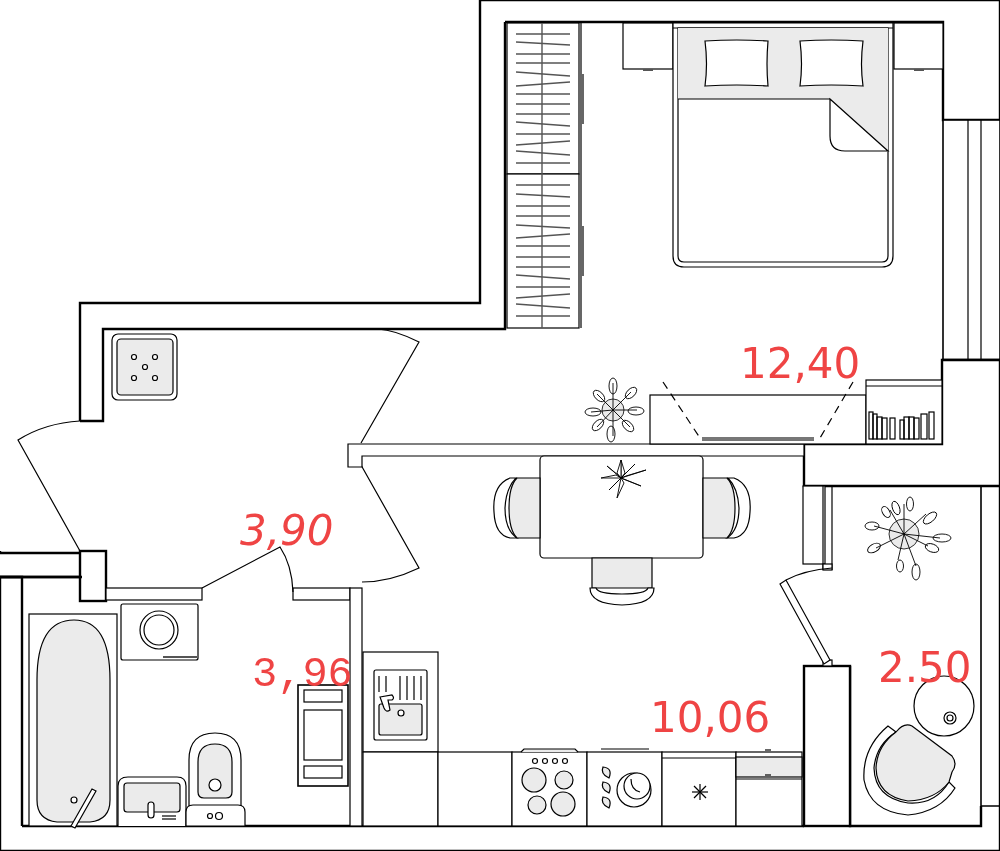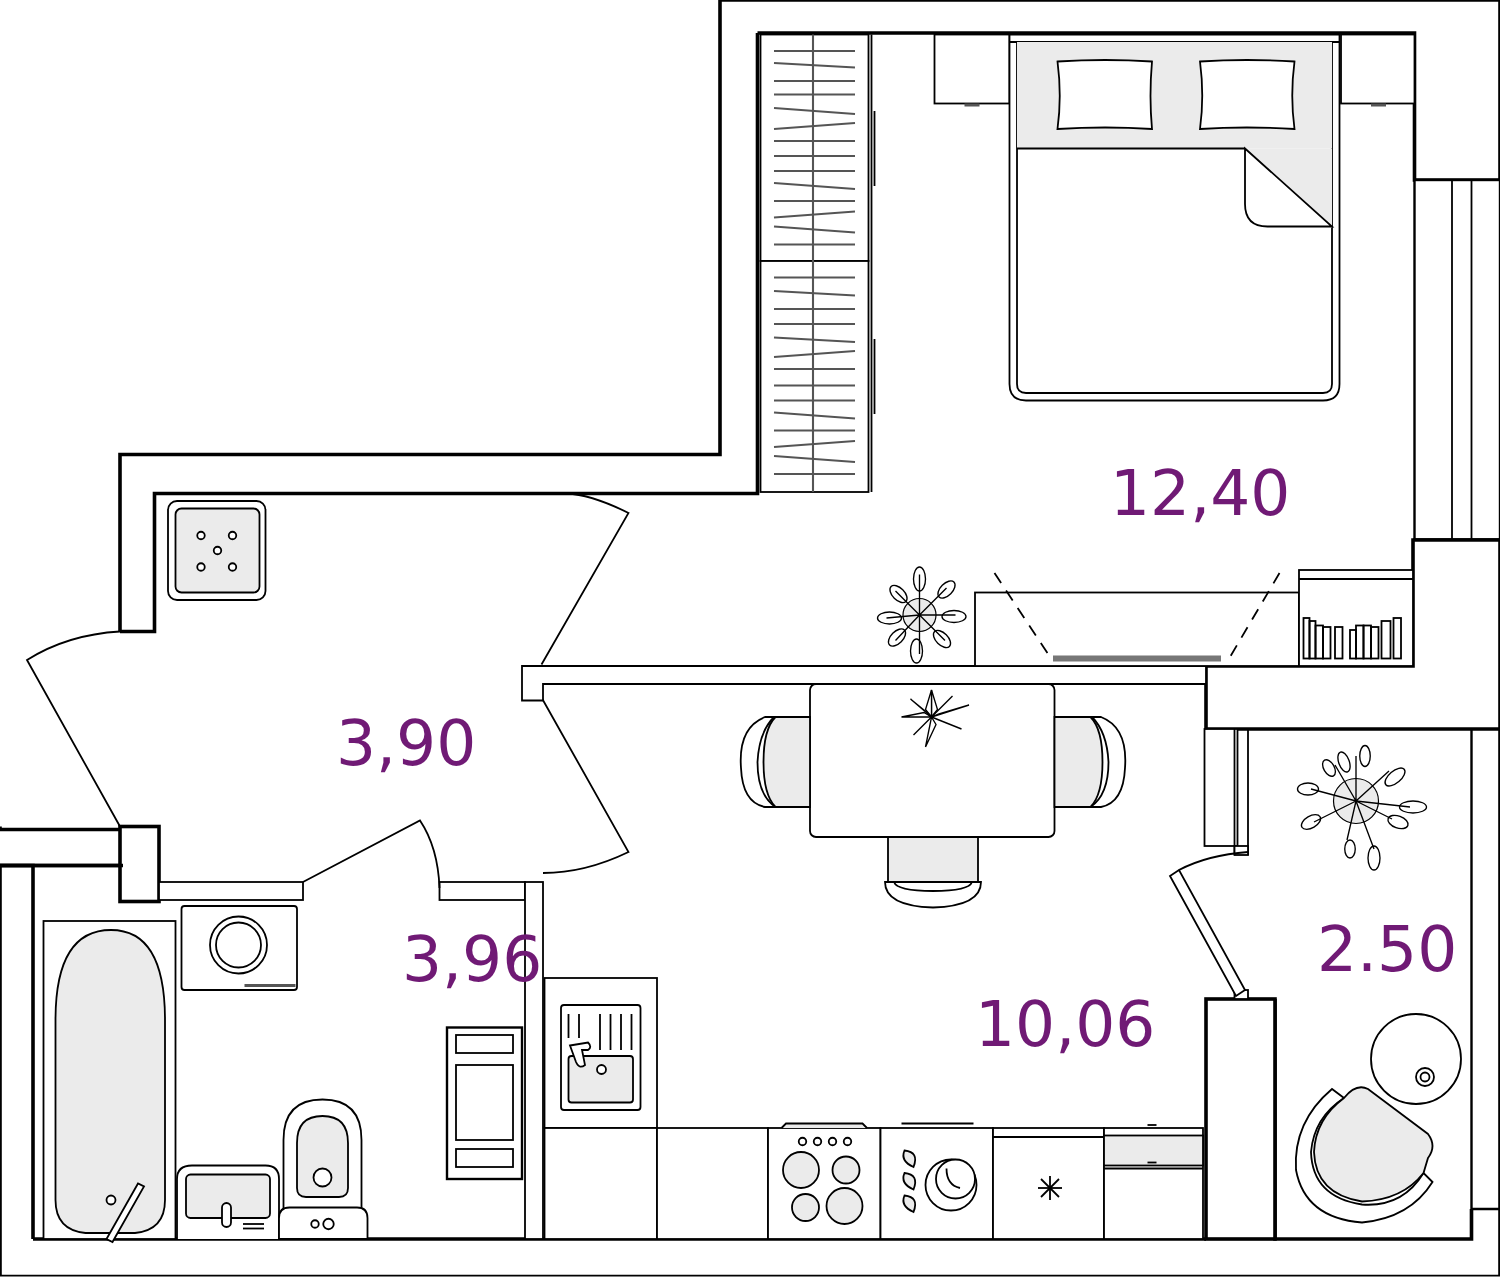--- a/index.html
+++ b/index.html
@@ -1,18 +1,18 @@
 <!DOCTYPE html>
 <html><head>
 <meta charset="utf-8">
 <style>
   html, body { margin: 0; padding: 0; background: #ffffff; }
   body { width: 1000px; height: 851px; overflow: hidden; position: relative; font-family: "DejaVu Sans", "Liberation Sans", sans-serif; }
   #plan { position: absolute; left: 0; top: 0; width: 1000px; height: 851px; }
-  .area-label { position: absolute; font-size: 42px; color: #701a75; letter-spacing: 0px; line-height: 1; }
+  .area-label { position: absolute; font-size: 42px; color: #ef4444; letter-spacing: 0px; line-height: 1; margin-top: 35px; }
   .wall { fill: #ffffff; stroke: #000; stroke-width: 2.4; }
   .thin { fill: none; stroke: #000; stroke-width: 1.2; }
   .thin-w { fill: #fff; stroke: #000; stroke-width: 1.2; }
   .thin-g { fill: #ebebeb; stroke: #000; stroke-width: 1.2; }
   .gray-line { stroke: #555; stroke-width: 1.4; fill: none; }
 </style>
 </head>
 <body>
 
 <svg id="plan" viewBox="0 0 1000 851" xmlns="http://www.w3.org/2000/svg">
@@ -346,16 +346,16 @@
   </g>
 
   <g>
     <path class="thin-w" d="M888,726 Q862,748 864,780 Q870,812 908,815 Q940,812 955,788 L949,782 Q935,805 908,803 Q875,798 874,768 Q876,745 896,732 Z"></path>
     <path class="thin-g" d="M896,732 Q904,722 912,726 L952,756 Q958,764 952,772 L949,782 Q935,800 908,801 Q877,796 876,768 Q877,746 896,732 Z"></path>
   </g>
 
 </svg>
 
 <div class="area-label" style="left:740px; top:308px;">12,40</div>
-<div class="area-label" style="left:224px; top:475px;">3,90</div>
-<div class="area-label" style="left:268px; top:619px;">3,96</div>
+<div class="area-label" style="left:240px; top:475px;font-style:italic;">3,90</div>
+<div class="area-label" style="left:252px; top:619px;font-family:Liberation Mono, monospace;">3,96</div>
 <div class="area-label" style="left:650px; top:662px;">10,06</div>
 <div class="area-label" style="left:878px; top:612px;text-align:right;">2.50</div>
 
 </body></html>

